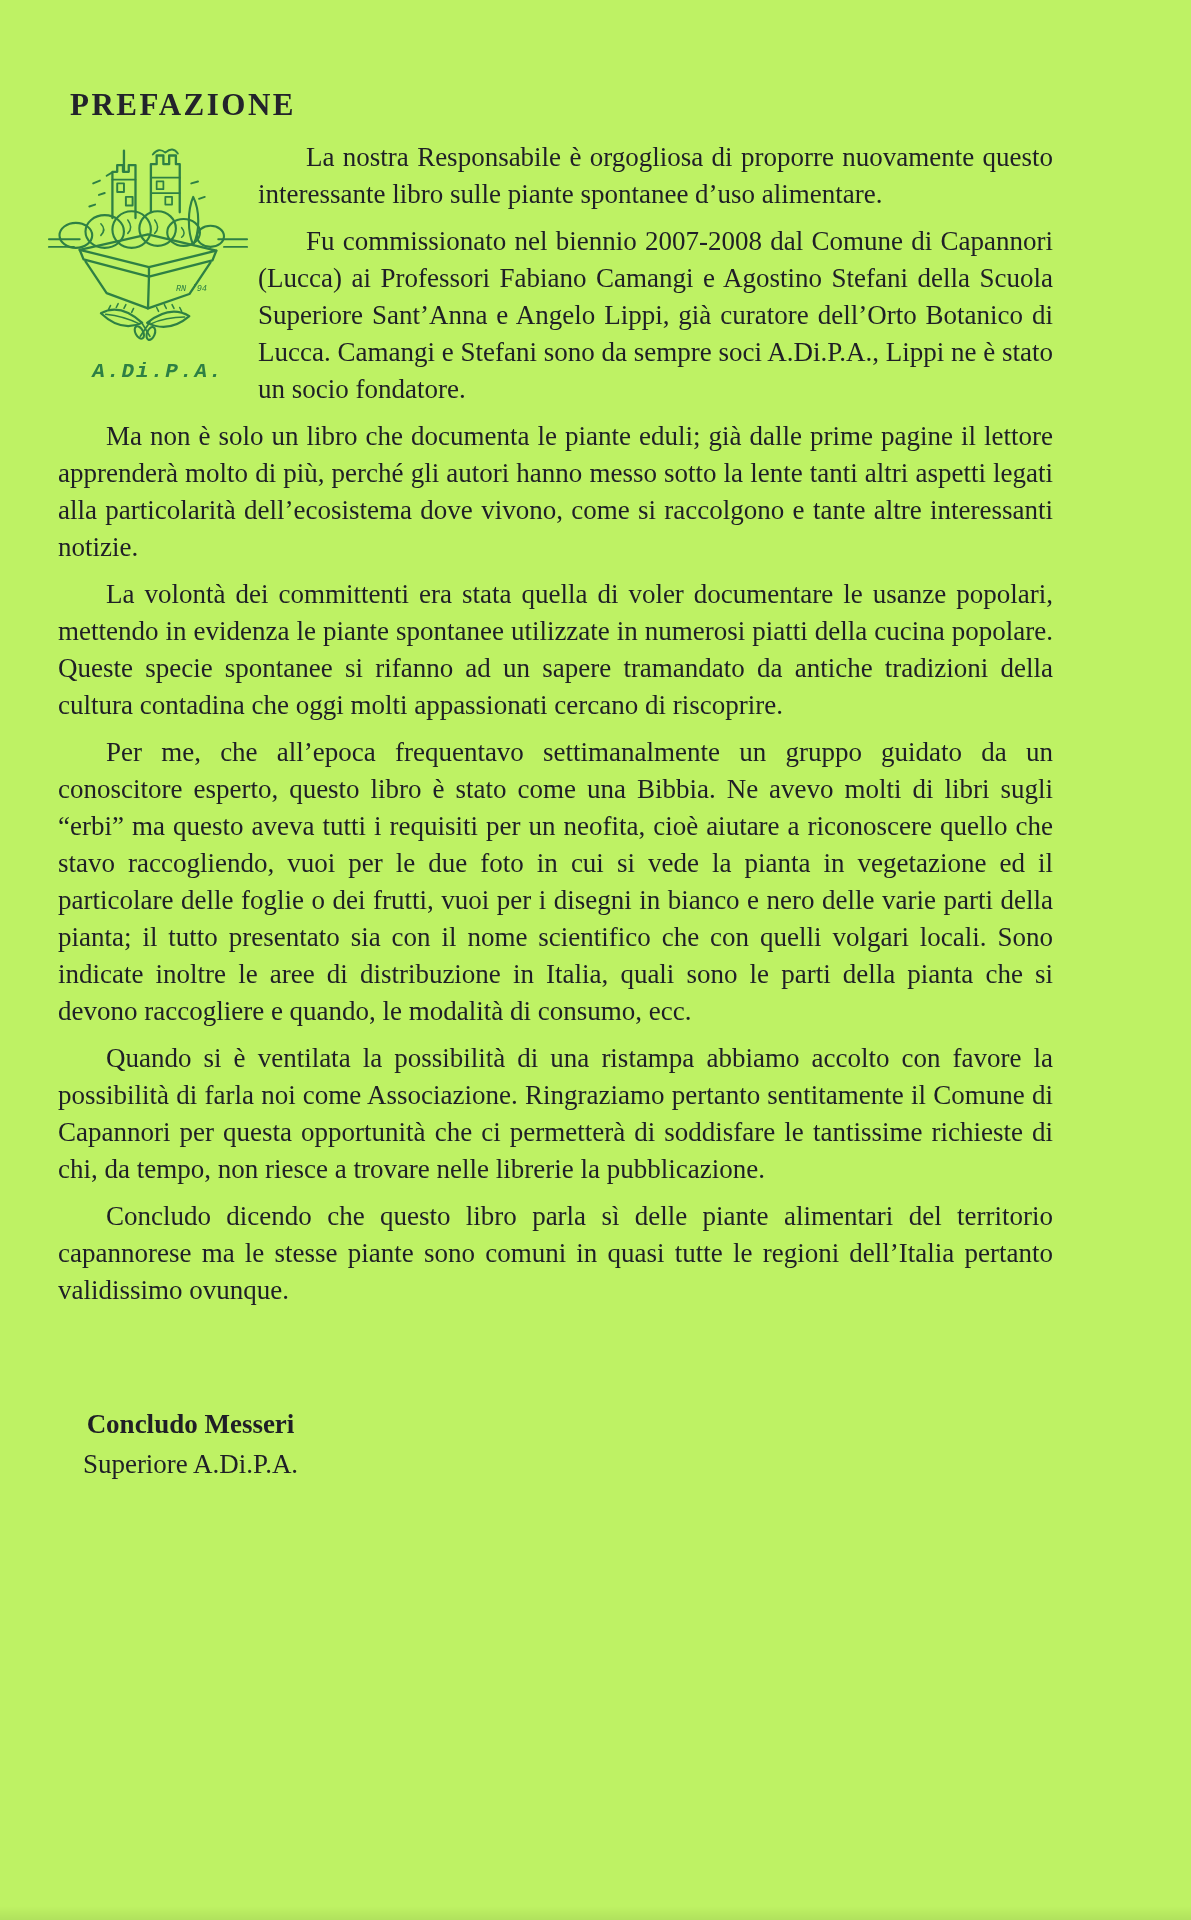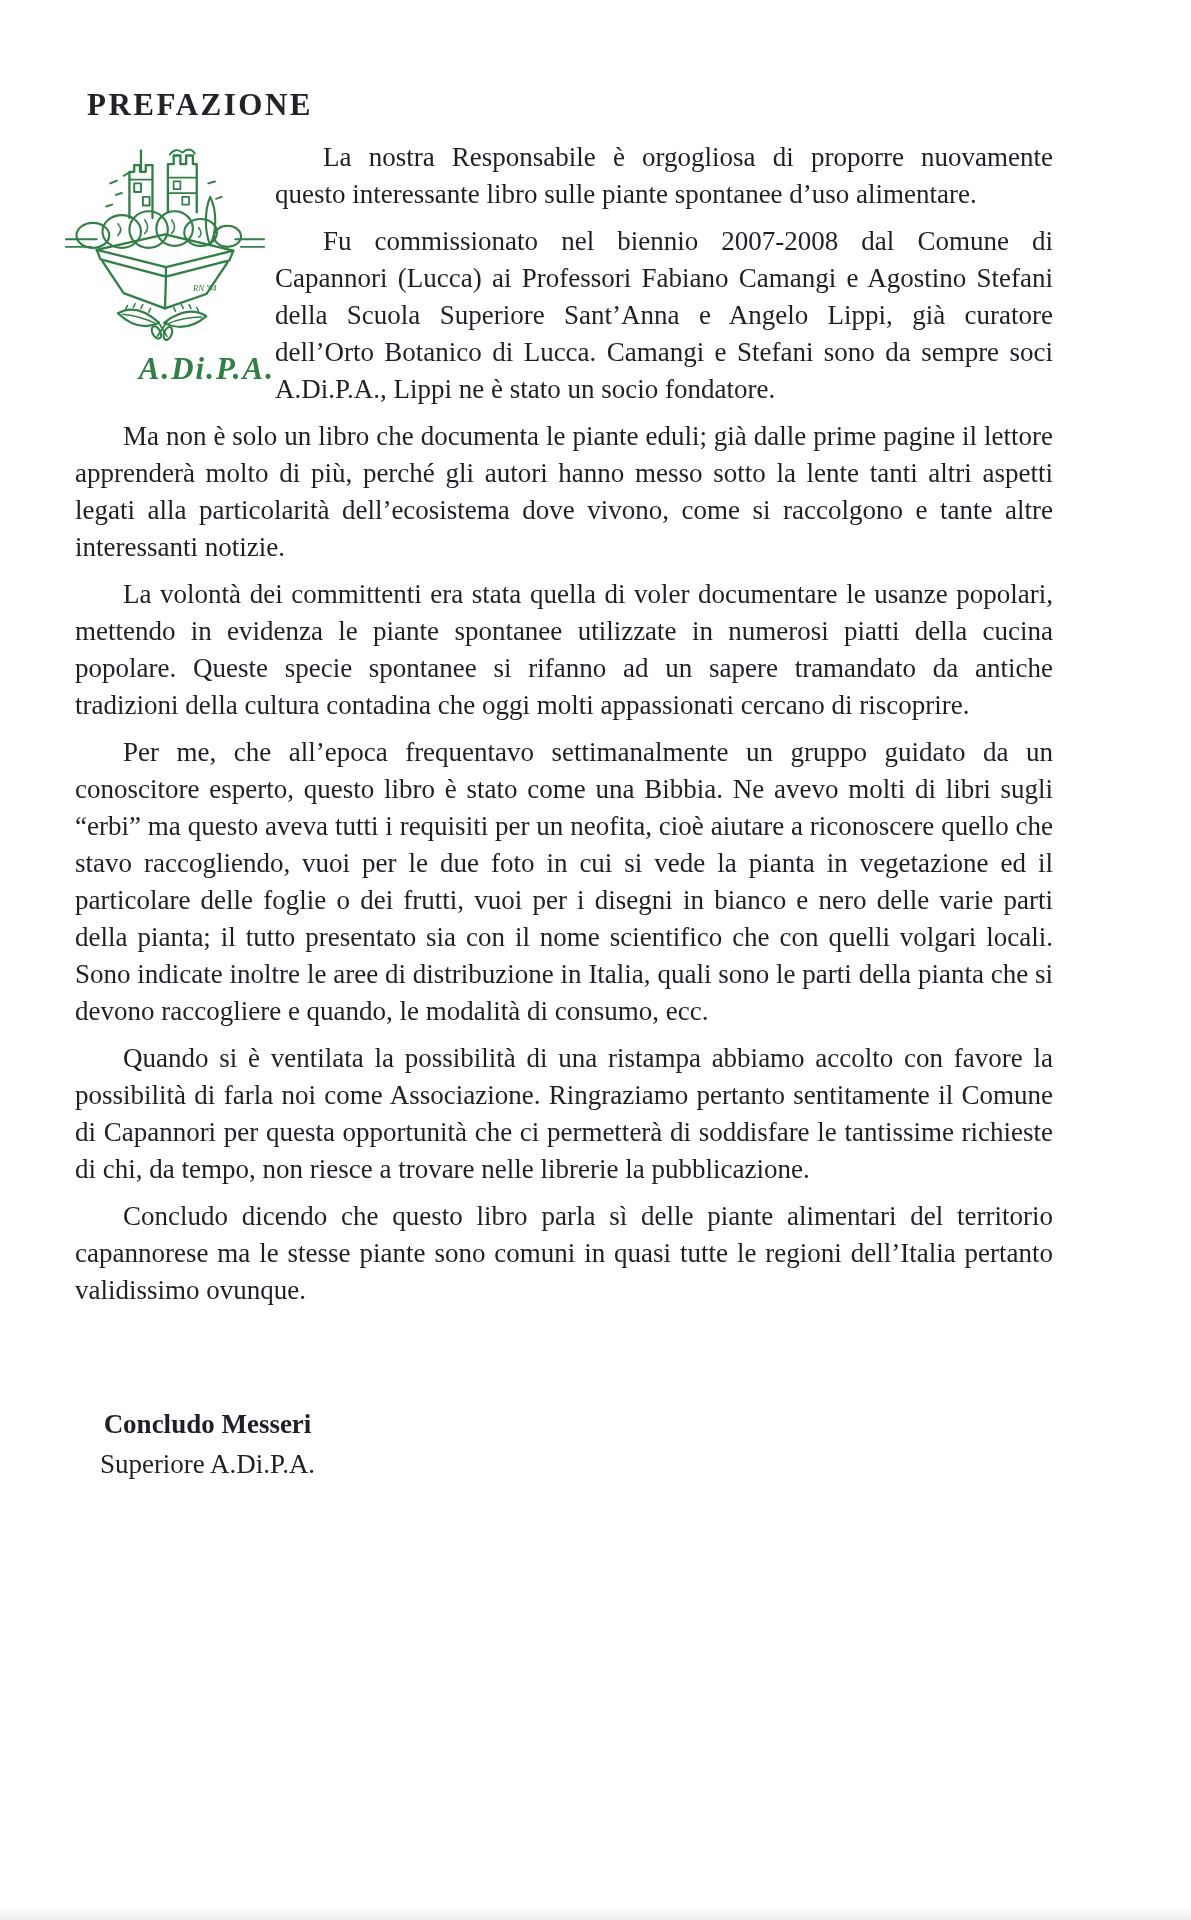--- a/index.html
+++ b/index.html
@@ -1,22 +1,22 @@
 <!DOCTYPE html>
 <html lang="it"><head>
 <meta charset="utf-8">
 <style>
   html,body{margin:0;padding:0;background:#e8e8e6;}
   .page{
     position:relative;
     width:1191px;height:1920px;
     margin:0 auto;
-    background:#ffffff;
+    background:#bef264;
     box-sizing:border-box;
-    padding:86px 138px 0 75px;
+    padding:86px 138px 0 58px;
     font-family:"Liberation Serif","DejaVu Serif",serif;
     color:#1f1f26;
     overflow:hidden;
   }
   .page::after{
     content:"";position:absolute;left:0;right:0;bottom:0;height:14px;
     background:linear-gradient(to bottom,rgba(0,0,0,0),rgba(0,0,0,0.07));
     pointer-events:none;
   }
   h1.page-title{
@@ -34,34 +34,35 @@
   }
   .body-text p{
     margin:0 0 10px 0;
     text-indent:48px;
   }
   .logo-float{
     float:left;
     width:200px;
     height:252px;
     margin:4px 0 4px 0;
-    text-align:right;
+    text-align:center;
+    font-family:Liberation Mono, monospace;
   }
   .logo-float svg{
     width:212px;height:202px;
     margin-left:-16px;
     display:block;
   }
   .logo-acronym{
     font-style:italic;
     font-weight:700;
-    font-size:31px;
+    font-size:21px;
     letter-spacing:2px;
     color:#2e8044;
-    margin-top:8px;
+    margin-top:16px;
     line-height:1;
   }
   .signatures{
     clear:both;
     display:flex;
     justify-content:space-between;
     margin-top:95px;
   }
   .sig{text-align:center;}
   .sig-left{width:600px;}

